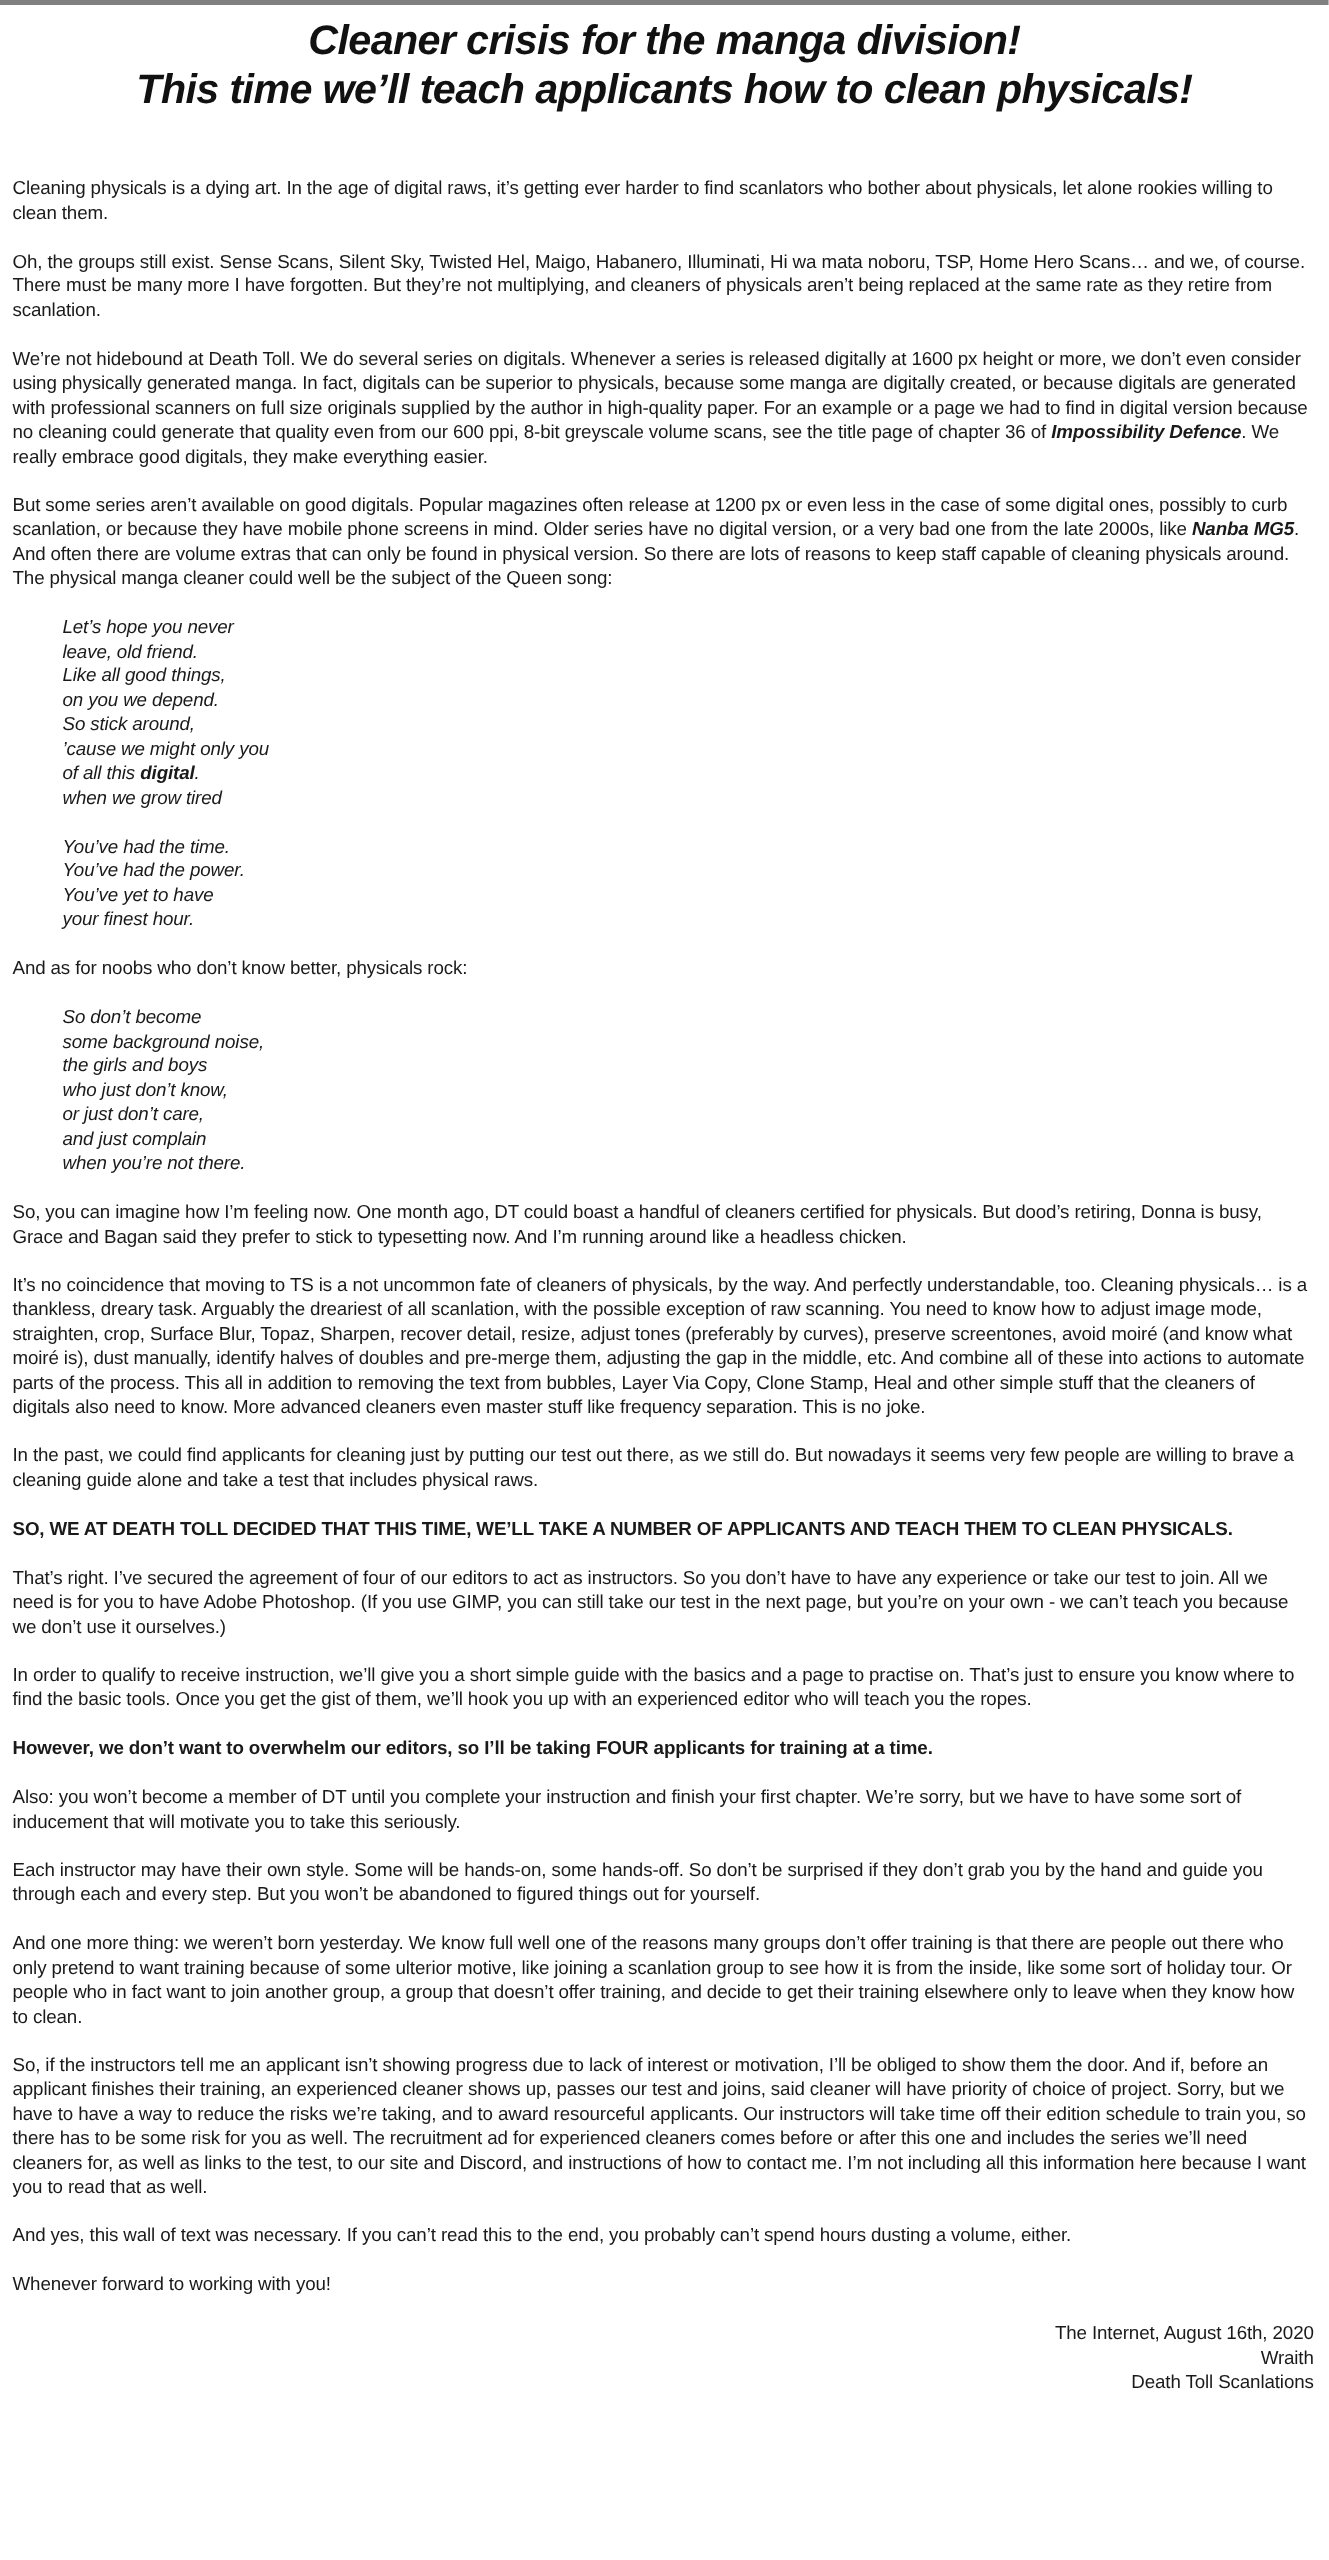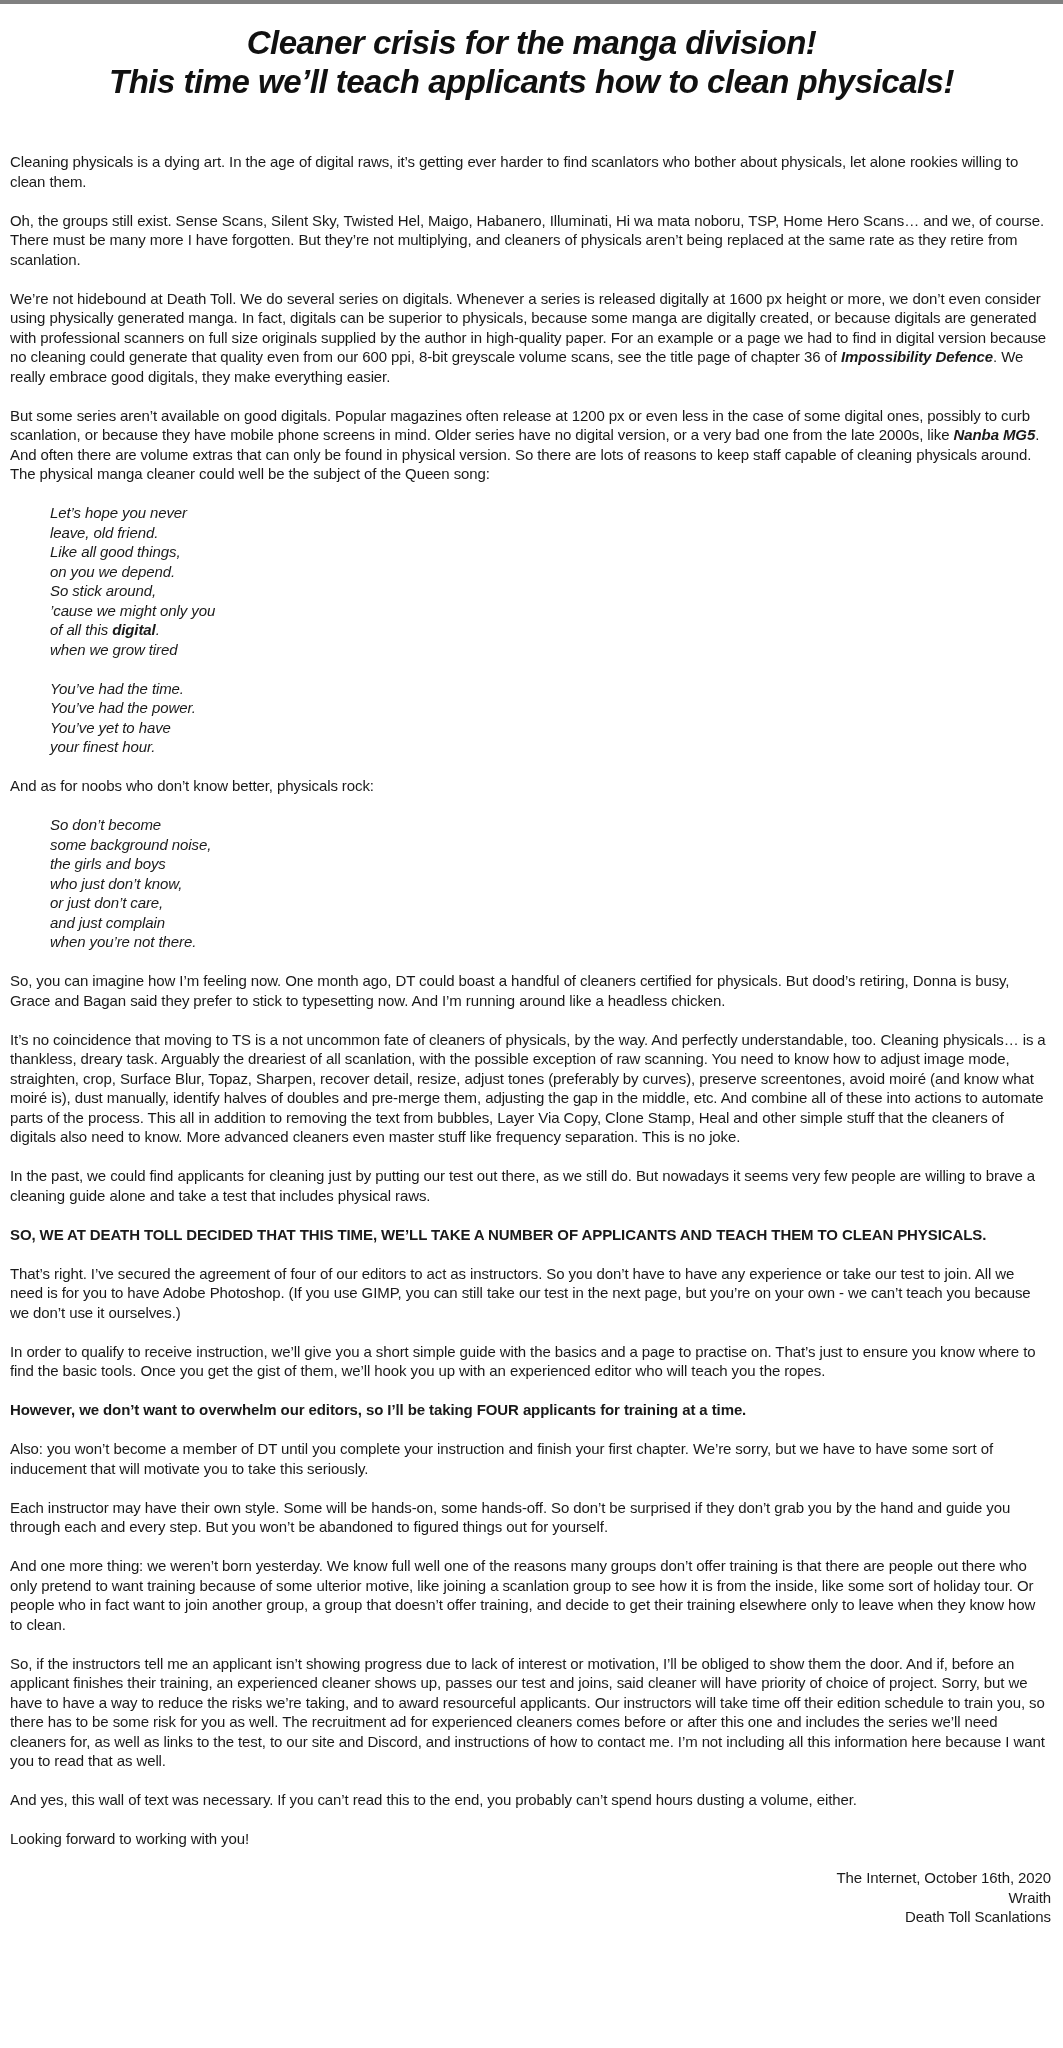--- a/index.html
+++ b/index.html
@@ -10,21 +10,21 @@
     font-family: "Liberation Sans", sans-serif;
     color: #1a1a1a;
     overflow: hidden;
   }
   .top-bar {
     width: 100%;
     height: 4px;
     background: #808080;
   }
   .title-block {
-    margin-top: 19px;
+    margin-top: 8px;
     text-align: center;
   }
   .title-line {
     font-size: 33px;
     line-height: 39px;
     font-weight: bold;
     font-style: italic;
     color: #111111;
     letter-spacing: -0.5px;
   }
@@ -98,19 +98,19 @@
     <p><span>In the past, we could find applicants for cleaning just by putting our test out there, as we still do. But nowadays it seems very few people are willing to brave a cleaning guide alone and take a test that includes physical raws.</span></p>
     <p class="strong-para"><span>SO, WE AT DEATH TOLL DECIDED THAT THIS TIME, WE’LL TAKE A NUMBER OF APPLICANTS AND TEACH THEM TO CLEAN PHYSICALS.</span></p>
     <p><span>That’s right. I’ve secured the agreement of four of our editors to act as instructors. So you don’t have to have any experience or take our test to join. All we need is for you to have Adobe Photoshop. (If you use GIMP, you can still take our test in the next page, but you’re on your own - we can’t teach you because we don’t use it ourselves.)</span></p>
     <p><span>In order to qualify to receive instruction, we’ll give you a short simple guide with the basics and a page to practise on. That’s just to ensure you know where to find the basic tools. Once you get the gist of them, we’ll hook you up with an experienced editor who will teach you the ropes.</span></p>
     <p class="strong-para"><span>However, we don’t want to overwhelm our editors, so I’ll be taking FOUR applicants for training at a time.</span></p>
     <p><span>Also: you won’t become a member of DT until you complete your instruction and finish your first chapter. We’re sorry, but we have to have some sort of inducement that will motivate you to take this seriously.</span></p>
     <p><span>Each instructor may have their own style. Some will be hands-on, some hands-off. So don’t be surprised if they don’t grab you by the hand and guide you through each and every step. But you won’t be abandoned to figured things out for yourself.</span></p>
     <p><span>And one more thing: we weren’t born yesterday. We know full well one of the reasons many groups don’t offer training is that there are people out there who only pretend to want training because of some ulterior motive, like joining a scanlation group to see how it is from the inside, like some sort of holiday tour. Or people who in fact want to join another group, a group that doesn’t offer training, and decide to get their training elsewhere only to leave when they know how to clean.</span></p>
     <p><span>So, if the instructors tell me an applicant isn’t showing progress due to lack of interest or motivation, I’ll be obliged to show them the door. And if, before an applicant finishes their training, an experienced cleaner shows up, passes our test and joins, said cleaner will have priority of choice of project. Sorry, but we have to have a way to reduce the risks we’re taking, and to award resourceful applicants. Our instructors will take time off their edition schedule to train you, so there has to be some risk for you as well. The recruitment ad for experienced cleaners comes before or after this one and includes the series we’ll need cleaners for, as well as links to the test, to our site and Discord, and instructions of how to contact me. I’m not including all this information here because I want you to read that as well.</span></p>
     <p><span>And yes, this wall of text was necessary. If you can’t read this to the end, you probably can’t spend hours dusting a volume, either.</span></p>
-    <p><span>Looking forward to working with you!</span></p>
+    <p><span>Whenever forward to working with you!</span></p>
     <div class="signature">
-    <div class="signature-line">The Internet, October 16th, 2020</div>
+    <div class="signature-line">The Internet, August 16th, 2020</div>
     <div class="signature-line">Wraith</div>
     <div class="signature-line">Death Toll Scanlations</div>
   </div>
 </div>
 
 </body></html>

